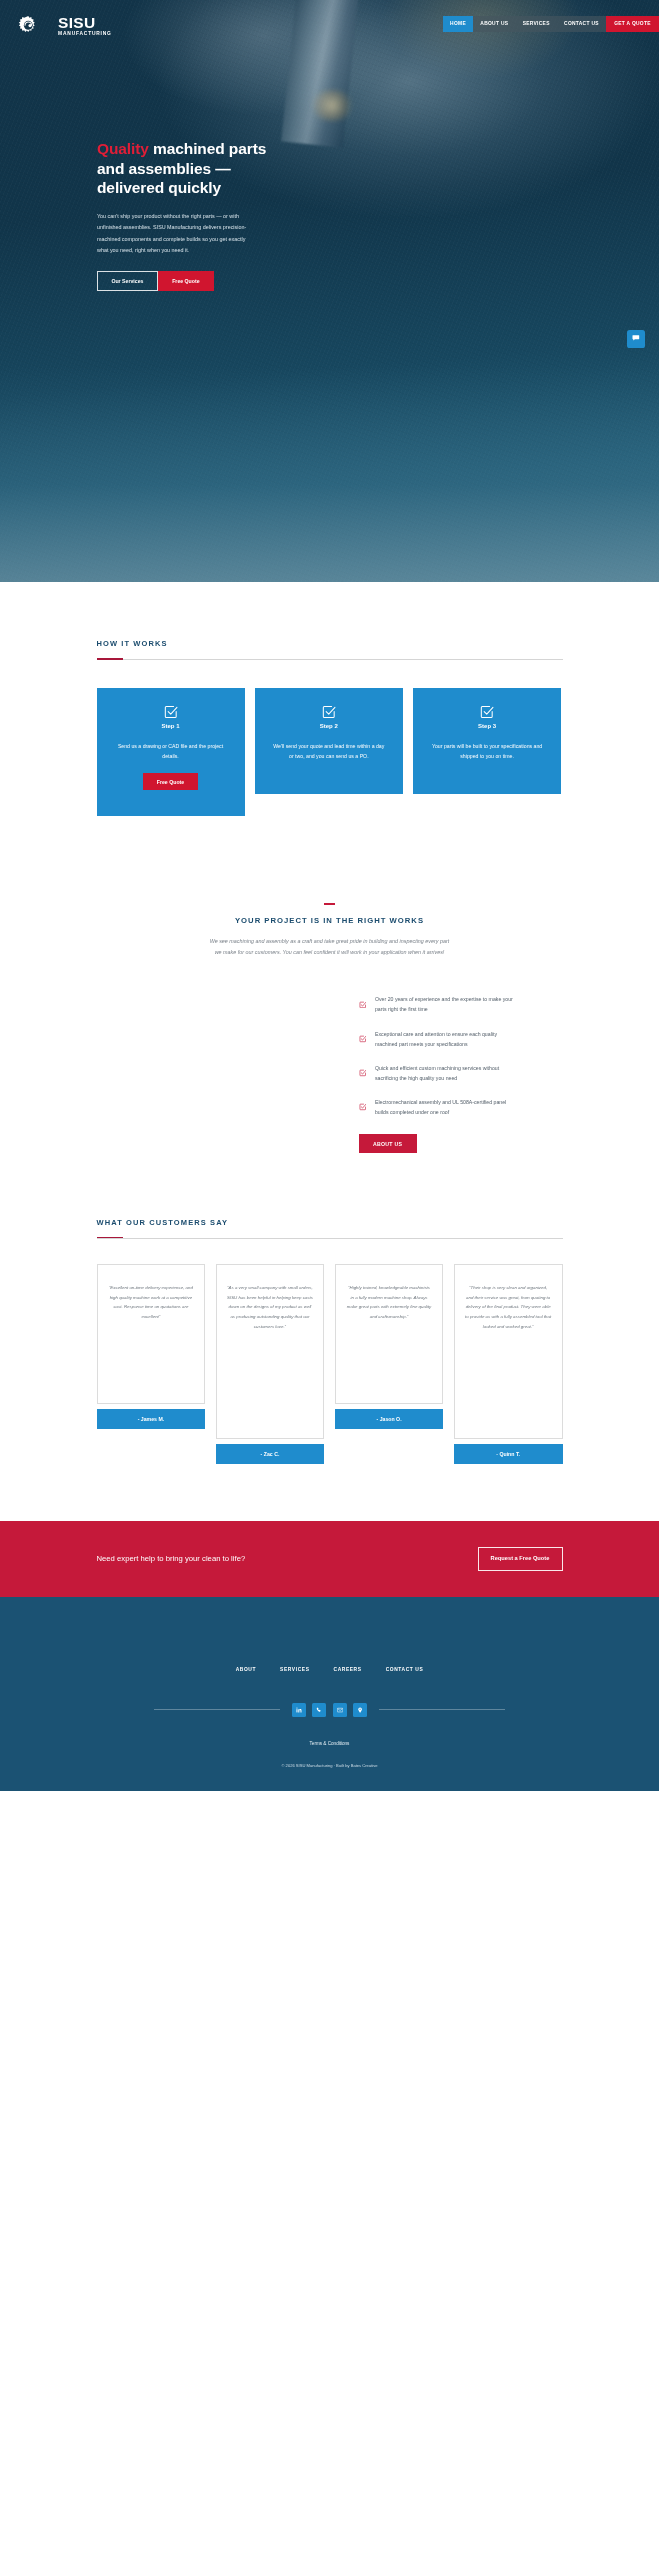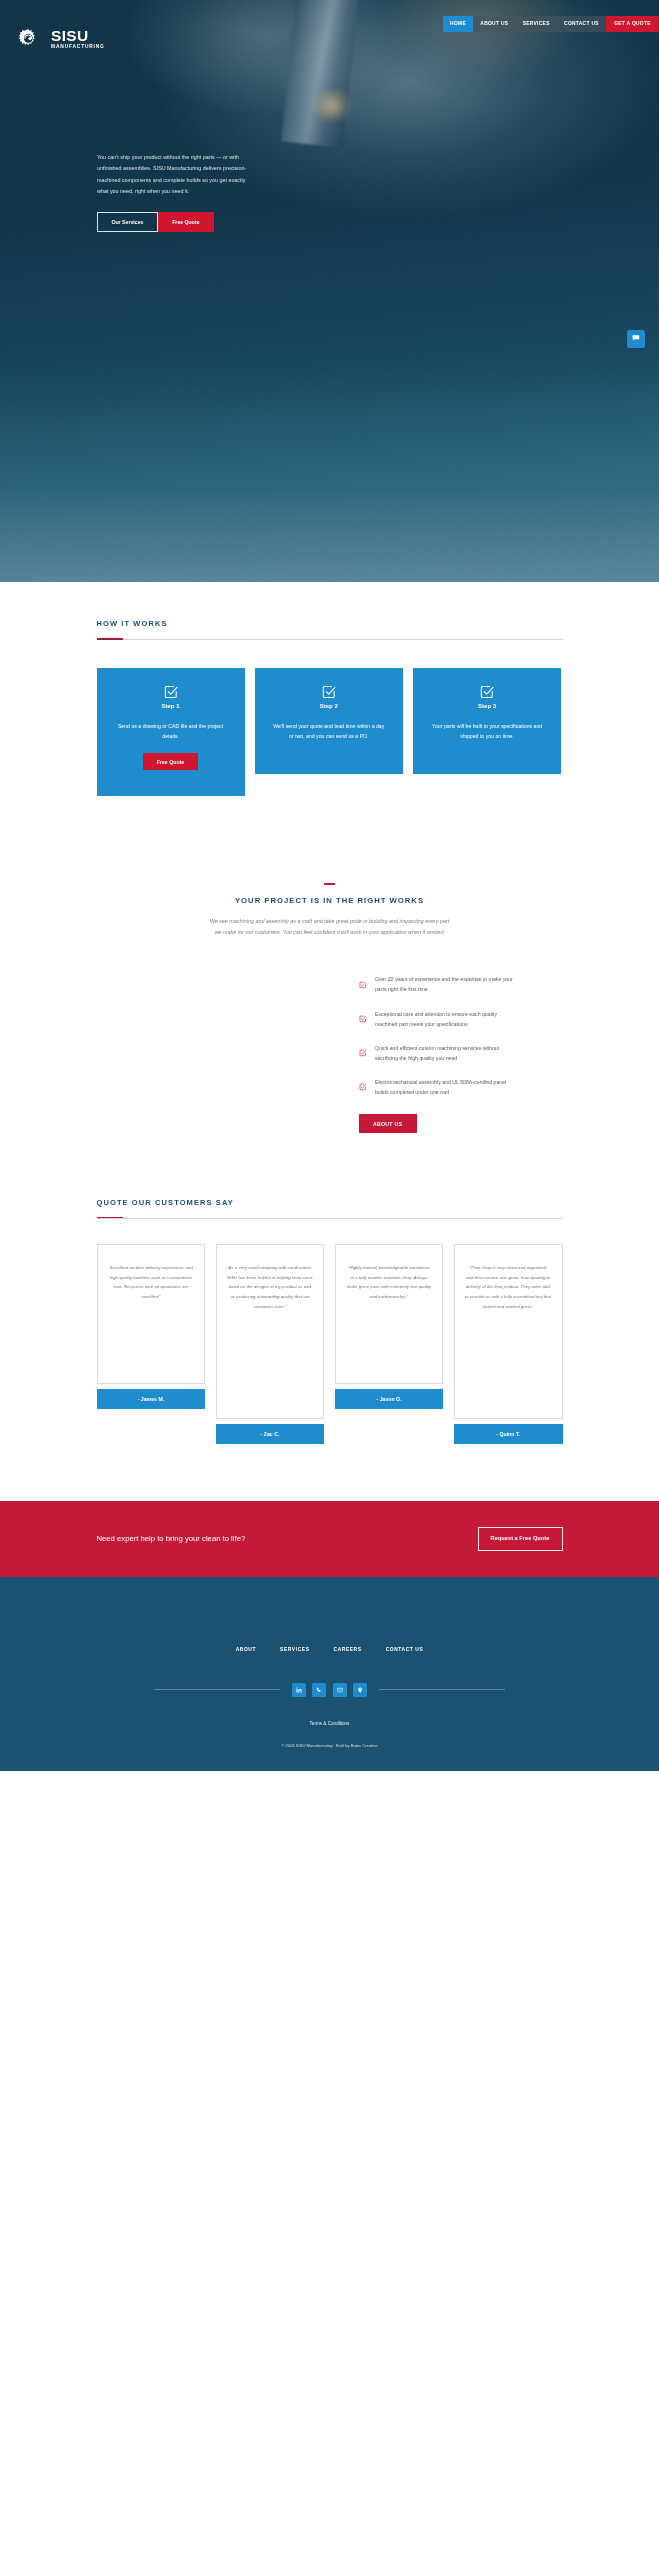--- a/index.html
+++ b/index.html
@@ -45,21 +45,21 @@
     background: radial-gradient(circle, rgba(255,225,160,0.55) 0%, rgba(255,190,90,0.20) 45%, rgba(255,190,90,0) 75%);
     filter: blur(2.6px);
   }
   .hero-bottomfade {
     position: absolute; left: 0; right: 0; bottom: 0; height: 216px;
     background: linear-gradient(to bottom, rgba(20,60,85,0) 0%, rgba(60,110,135,0.35) 55%, rgba(120,150,165,0.55) 100%);
     pointer-events: none;
   }
 
   
-  .logo { position: absolute; left: 17.5px; top: 28px; display: flex; align-items: center; gap: 13px; z-index: 40; }
+  .logo { position: absolute; left: 17.5px; top: 15px; display: flex; align-items: center; gap: 20px; z-index: 40; }
   .logo-mark { width: 20.6px; height: 20.6px; flex: 0 0 20.6px; }
   .logo-text { display: flex; flex-direction: column; line-height: 1; }
   .logo-name { color: #fff; font-size: 15.5px; font-weight: 700; letter-spacing: 0.3px; }
   .logo-sub { color: #fff; font-size: 4.9px; font-weight: 700; letter-spacing: 0.8px; margin-top: 1px; }
 
   
   .navbar {
     position: absolute; right: 0; top: 15.5px; height: 16.5px;
     display: flex; align-items: stretch; z-index: 50;
     background: rgba(70,85,95,0.62);
@@ -98,21 +98,21 @@
   }
 
   
   .section { width: 659px; }
   .container { width: 466px; margin: 0 auto; }
   .sec-head { color: #1b4c6e; font-size: 7.5px; font-weight: 700; letter-spacing: 1.1px; }
   .sec-rule { position: relative; height: 0.5px; background: #d5d5d5; margin-top: 10.8px; }
   .sec-rule:before { content:""; position: absolute; left: 0; top: -0.5px; width: 26px; height: 1.3px; background: #a8173a; }
 
   
-  .how { padding-top: 37px; }
+  .how { padding-top: 57px; }
   .steps { display: flex; gap: 10.3px; margin-top: 29px; }
   .step-card { width: 148px; background: #1f8ccd; padding: 15.5px 15.5px 0; text-align: center; }
   .step-card.tall { height: 128px; }
   .step-card.short { height: 106px; }
   .step-icon { margin: 0 auto 4.1px; width: 15.5px; height: 15.5px; }
   .step-title { color: #fff; font-size: 6px; font-weight: 700; }
   .step-desc { color: #fff; font-size: 5.2px; line-height: 1.85; font-weight: 400; margin-top: 13px; }
   .step-btn {
     display: inline-block; background: #d0152f; color: #fff; border: none;
     font-size: 5.2px; font-weight: 700; padding: 5.7px 14px; margin-top: 11.3px; cursor: pointer;
@@ -217,20 +217,21 @@
 
   <div class="chat-fab">
     <span>
       <svg viewBox="0 0 20 20" width="7.7" height="7.7" aria-hidden="true">
         <path d="M2.5 3h15a1.2 1.2 0 0 1 1.2 1.2v8.4a1.2 1.2 0 0 1-1.2 1.2H7.6L3.4 17V13.8H2.5A1.2 1.2 0 0 1 1.3 12.6V4.2A1.2 1.2 0 0 1 2.5 3z" fill="#ffffff"></path>
       </svg>
     </span>
   </div>
 
   <div class="hero-copy">
+    <h1 class="hero-h1"><span class="accent">Quality</span> <span>machined parts and assemblies — delivered quickly</span></h1>
     <p class="hero-p">You can't ship your product without the right parts — or with unfinished assemblies. SISU Manufacturing delivers precision-machined components and complete builds so you get exactly what you need, right when you need it.</p>
     <div class="hero-btns">
       <button class="btn-outline">Our Services</button>
       <button class="btn-red">Free Quote</button>
     </div>
   </div>
 
 </div>
 
 <section class="section how">
@@ -321,21 +322,21 @@
           <span class="check-text">Electromechanical assembly and UL 508A-certified panel builds completed under one roof</span>
         </div>
         <button class="about-btn">ABOUT US</button>
       </div>
     </div>
   </div>
 </section>
 
 <section class="section testi">
   <div class="container">
-    <div class="sec-head">QUOTE OUR CUSTOMERS SAY</div>
+    <div class="sec-head">WHAT OUR CUSTOMERS SAY</div>
     <div class="sec-rule"></div>
 
     <div class="testi-grid">
       <div class="testi-card">
         <div class="testi-body h1">“Excellent on-time delivery experience, and high quality machine work at a competitive cost. Response time on quotations are excellent“</div>
         <div class="testi-author">- James M.</div>
       </div>
       <div class="testi-card">
         <div class="testi-body h2">“As a very small company with small orders, SISU has been helpful in helping keep costs down on the designs of my product as well as producing outstanding quality that our customers love.“</div>
         <div class="testi-author">- Zac C.</div>

